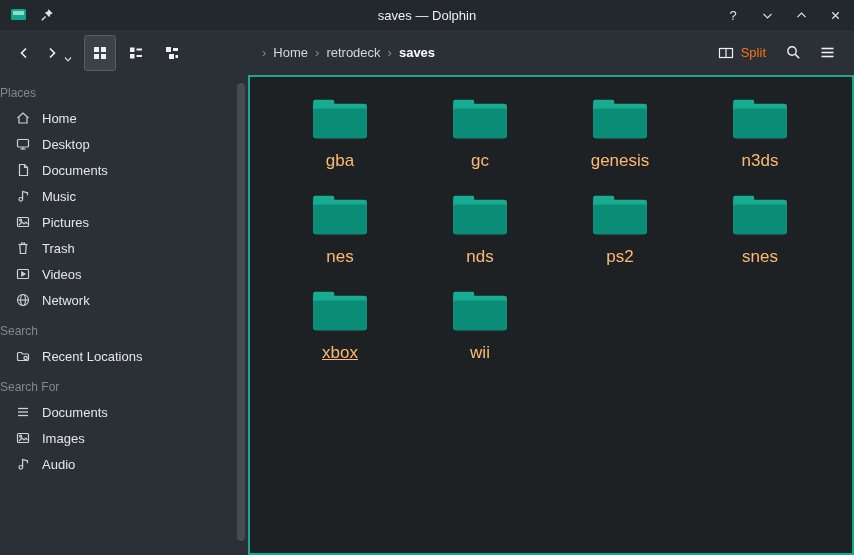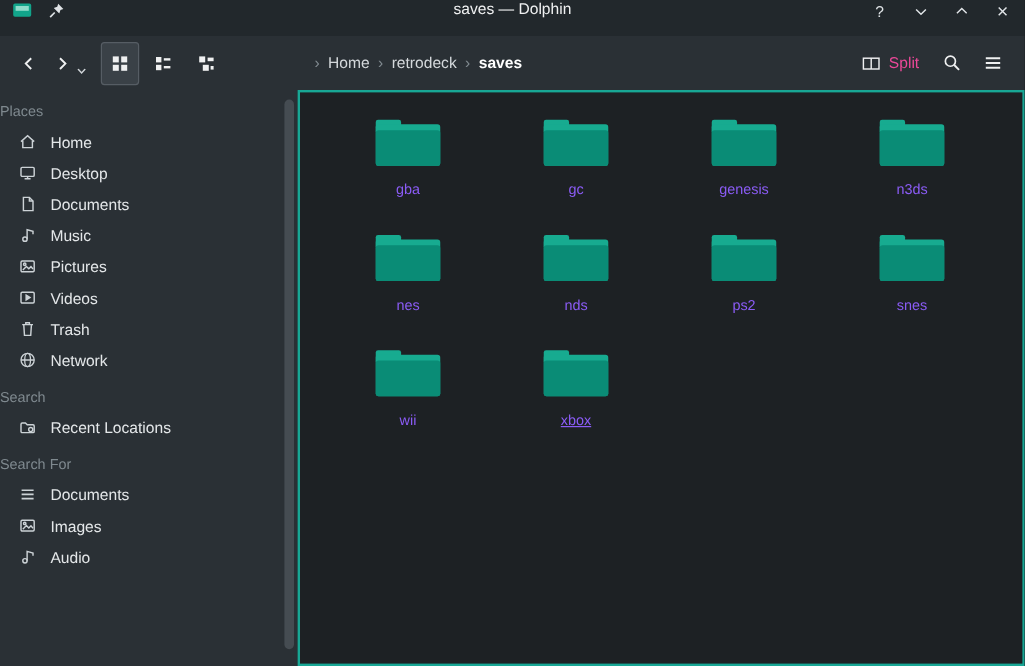--- a/index.html
+++ b/index.html
@@ -6,21 +6,21 @@
   html,body { width:854px; height:555px; overflow:hidden; }
   body {
     font-family: "Liberation Sans", sans-serif;
     background:#1d2124; color:#eff0f1; font-size:13px;
   }
   .window { width:854px; height:555px; display:flex; flex-direction:column; }
 
   
   .titlebar {
     height:30px; background:#22282c; flex:0 0 30px;
-    display:flex; align-items:flex-start; padding:0 10px; position:relative;
+    display:flex; align-items:center; padding:0 10px; position:relative;
   }
   .titlebar-left { display:flex; align-items:center; gap:10px; z-index:2; }
   .window-title {
     position:absolute; left:0; right:0; text-align:center;
     font-size:13px; color:#eff0f1; pointer-events:none;
   }
   .titlebar-right { margin-left:auto; display:flex; align-items:center; gap:16px; z-index:2; }
   .tb-btn { display:flex; align-items:center; justify-content:center; width:18px; height:18px;
             color:#dfe3e6; font-size:13px; cursor:default; }
 
@@ -34,21 +34,21 @@
   .nav-caret { margin:14px 2px 0 -2px; }
   .viewmode-group { display:flex; align-items:center; gap:4px; margin-left:10px; }
   .vm-btn { width:32px; height:36px; display:flex; align-items:center; justify-content:center;
             border-radius:3px; border:1px solid transparent; }
   .vm-btn.active { background:#3a4147; border-color:#565d64; }
   .breadcrumb { display:flex; align-items:center; gap:7px; margin-left:74px; font-size:13px; }
   .crumb { color:#d4d8db; }
   .crumb.current { color:#ffffff; font-weight:bold; }
   .crumb-sep { color:#818a90; font-size:13px; }
   .toolbar-spacer { flex:1; }
-  .split-btn { display:flex; align-items:center; gap:7px; padding:6px 10px; border-radius:3px; color:#ec4899; }
+  .split-btn { display:flex; align-items:center; gap:7px; padding:6px 10px; border-radius:3px; color:#f97316; }
   .icon-btn { width:34px; height:36px; display:flex; align-items:center; justify-content:center; border-radius:3px; }
 
   
   .content { flex:1; display:flex; background:#2a3035; overflow:hidden; }
 
   .sidebar { width:234px; flex:0 0 234px; padding-top:0; overflow:hidden; }
   .section-label { color:#7f898f; font-size:12px; padding:9px 14px 3px 0; line-height:18px; }
   .side-item { display:flex; align-items:center; gap:11px; height:26px; padding-left:15px; color:#e4e7e9; }
   .side-item svg { flex:0 0 16px; }
 
@@ -56,21 +56,21 @@
   .scroll-thumb { position:absolute; left:3px; top:8px; bottom:14px; width:8px;
                   border-radius:4px; background:#454c52; }
 
   .view {
     flex:1; border:2px solid #18a795; background:#1d2124; overflow:hidden;
   }
   .grid { display:flex; flex-wrap:wrap; padding:12px 0 0 20px; }
   .cell { width:140px; height:96px; display:flex; flex-direction:column;
           align-items:center; padding-top:6px; }
   .cell svg { width:62px; height:48px; }
-  .flabel { margin-top:8px; font-size:12px; color:#8b5cf6; }
+  .flabel { margin-top:8px; font-size:17px; color:#fdba74; }
   .cell.selected .flabel { text-decoration:underline; }
 
   svg { display:block; }
 </style>
 </head>
 <body>
 
 <svg width="0" height="0" style="position:absolute">
   <defs>
     <g id="foldericon">
@@ -236,32 +236,32 @@
       <div class="side-item">
         <svg width="16" height="16" viewBox="0 0 16 16" fill="none" stroke="#ccd2d6" stroke-width="1.2">
           <rect x="2.5" y="3.5" width="11" height="9" rx="1"></rect>
             <circle cx="5.6" cy="6.2" r="1"></circle>
             <path d="M4 11 L7 8 L9 10 L10.8 8.2 L12.5 10.2"></path>
           </svg>
         <span>Pictures</span>
       </div>
       <div class="side-item">
         <svg width="16" height="16" viewBox="0 0 16 16" fill="none" stroke="#ccd2d6" stroke-width="1.2">
-          <rect x="2.5" y="3.5" width="11" height="9" rx="1"></rect>
-            <path d="M6.8 6 L10 8 L6.8 10 Z" fill="#ccd2d6"></path>
-          </svg>
-        <span>Videos</span>
-      </div>
-      <div class="side-item">
-        <svg width="16" height="16" viewBox="0 0 16 16" fill="none" stroke="#ccd2d6" stroke-width="1.2">
           <path d="M3.5 4.5 H12.5"></path>
             <path d="M6.5 4.5 V3 H9.5 V4.5"></path>
             <path d="M4.8 4.5 L5.4 13.5 H10.6 L11.2 4.5"></path>
           </svg>
         <span>Trash</span>
+      </div>
+      <div class="side-item">
+        <svg width="16" height="16" viewBox="0 0 16 16" fill="none" stroke="#ccd2d6" stroke-width="1.2">
+          <rect x="2.5" y="3.5" width="11" height="9" rx="1"></rect>
+            <path d="M6.8 6 L10 8 L6.8 10 Z" fill="#ccd2d6"></path>
+          </svg>
+        <span>Videos</span>
       </div>
 
 
       <div class="side-item">
         <svg width="16" height="16" viewBox="0 0 16 16" fill="none" stroke="#ccd2d6" stroke-width="1.1">
           <circle cx="8" cy="8" r="5.5"></circle>
             <ellipse cx="8" cy="8" rx="2.4" ry="5.5"></ellipse>
             <line x1="2.5" y1="8" x2="13.5" y2="8"></line>
           </svg>
         <span>Network</span>
@@ -353,30 +353,30 @@
               <use href="#foldericon"></use>
             </svg>
           <span class="flabel">ps2</span>
         </div>
         <div class="cell">
           <svg viewBox="0 0 64 50">
               <use href="#foldericon"></use>
             </svg>
           <span class="flabel">snes</span>
         </div>
+        <div class="cell selected">
+          <svg viewBox="0 0 64 50">
+              <use href="#foldericon"></use>
+            </svg>
+          <span class="flabel">xbox</span>
+        </div>
         <div class="cell">
           <svg viewBox="0 0 64 50">
               <use href="#foldericon"></use>
             </svg>
           <span class="flabel">wii</span>
-        </div>
-        <div class="cell selected">
-          <svg viewBox="0 0 64 50">
-              <use href="#foldericon"></use>
-            </svg>
-          <span class="flabel">xbox</span>
         </div>
 
       </div>
     </div>
 
   </div>
 </div>
 
 </body></html>

